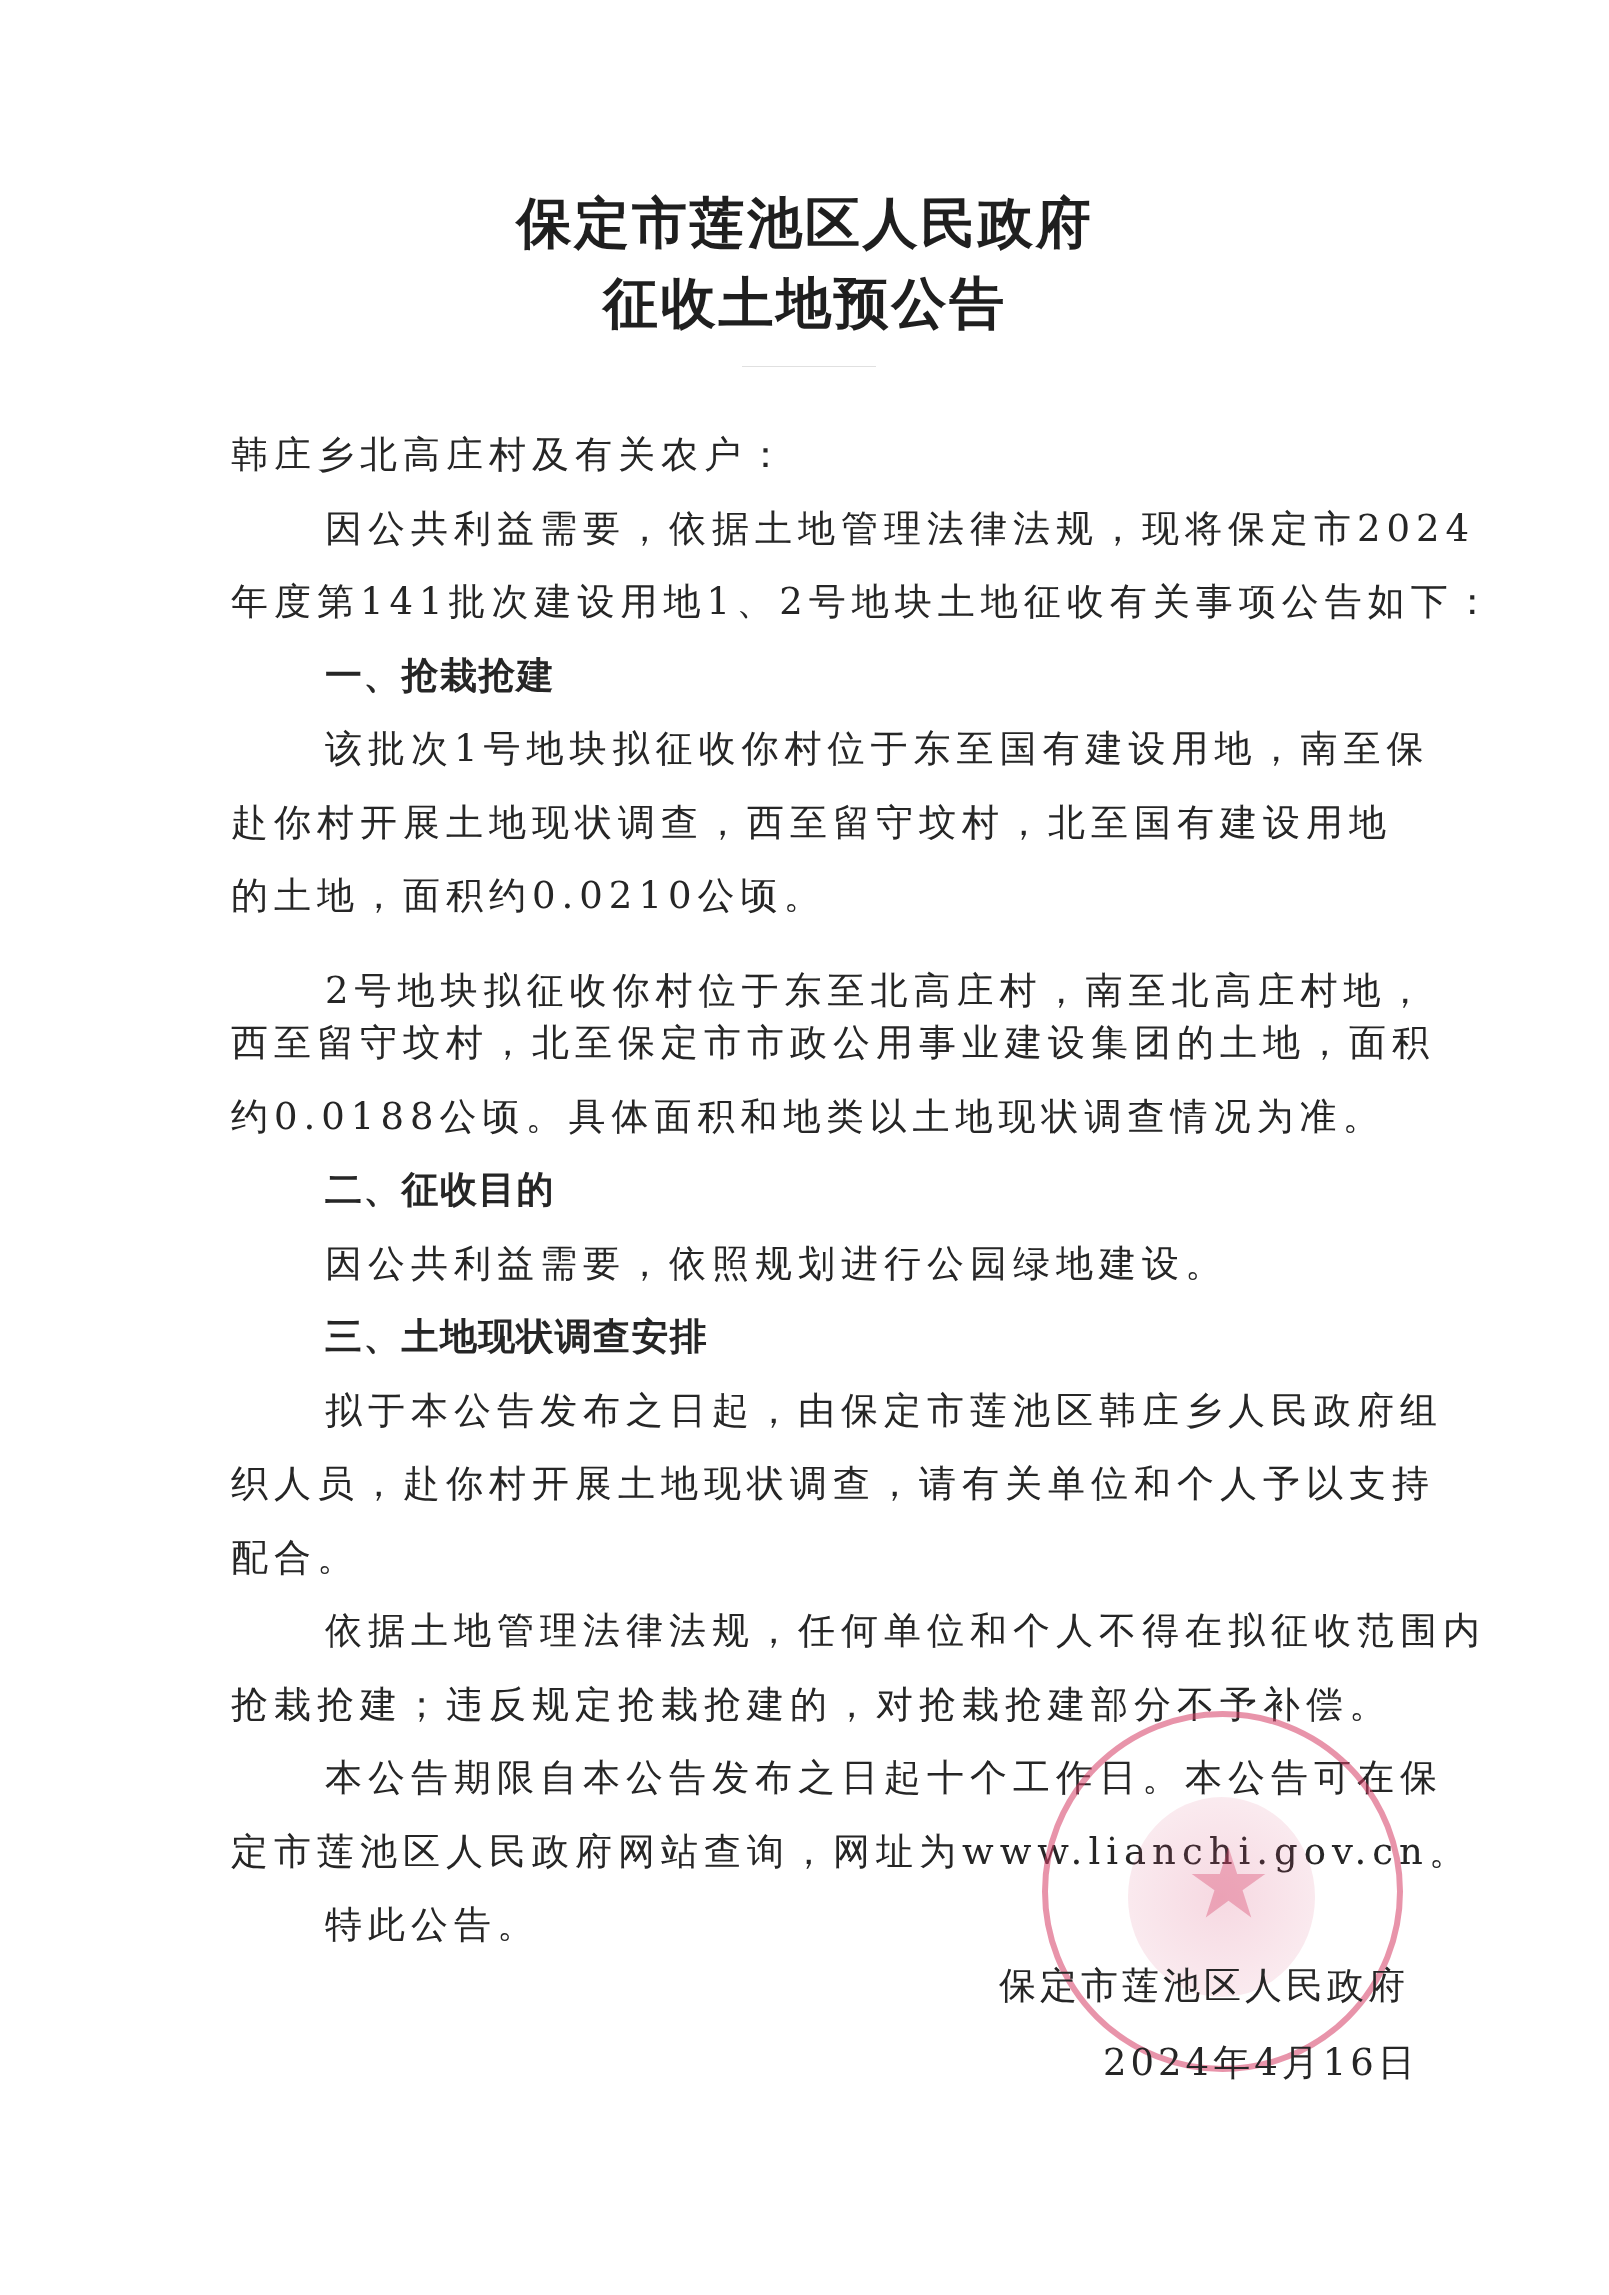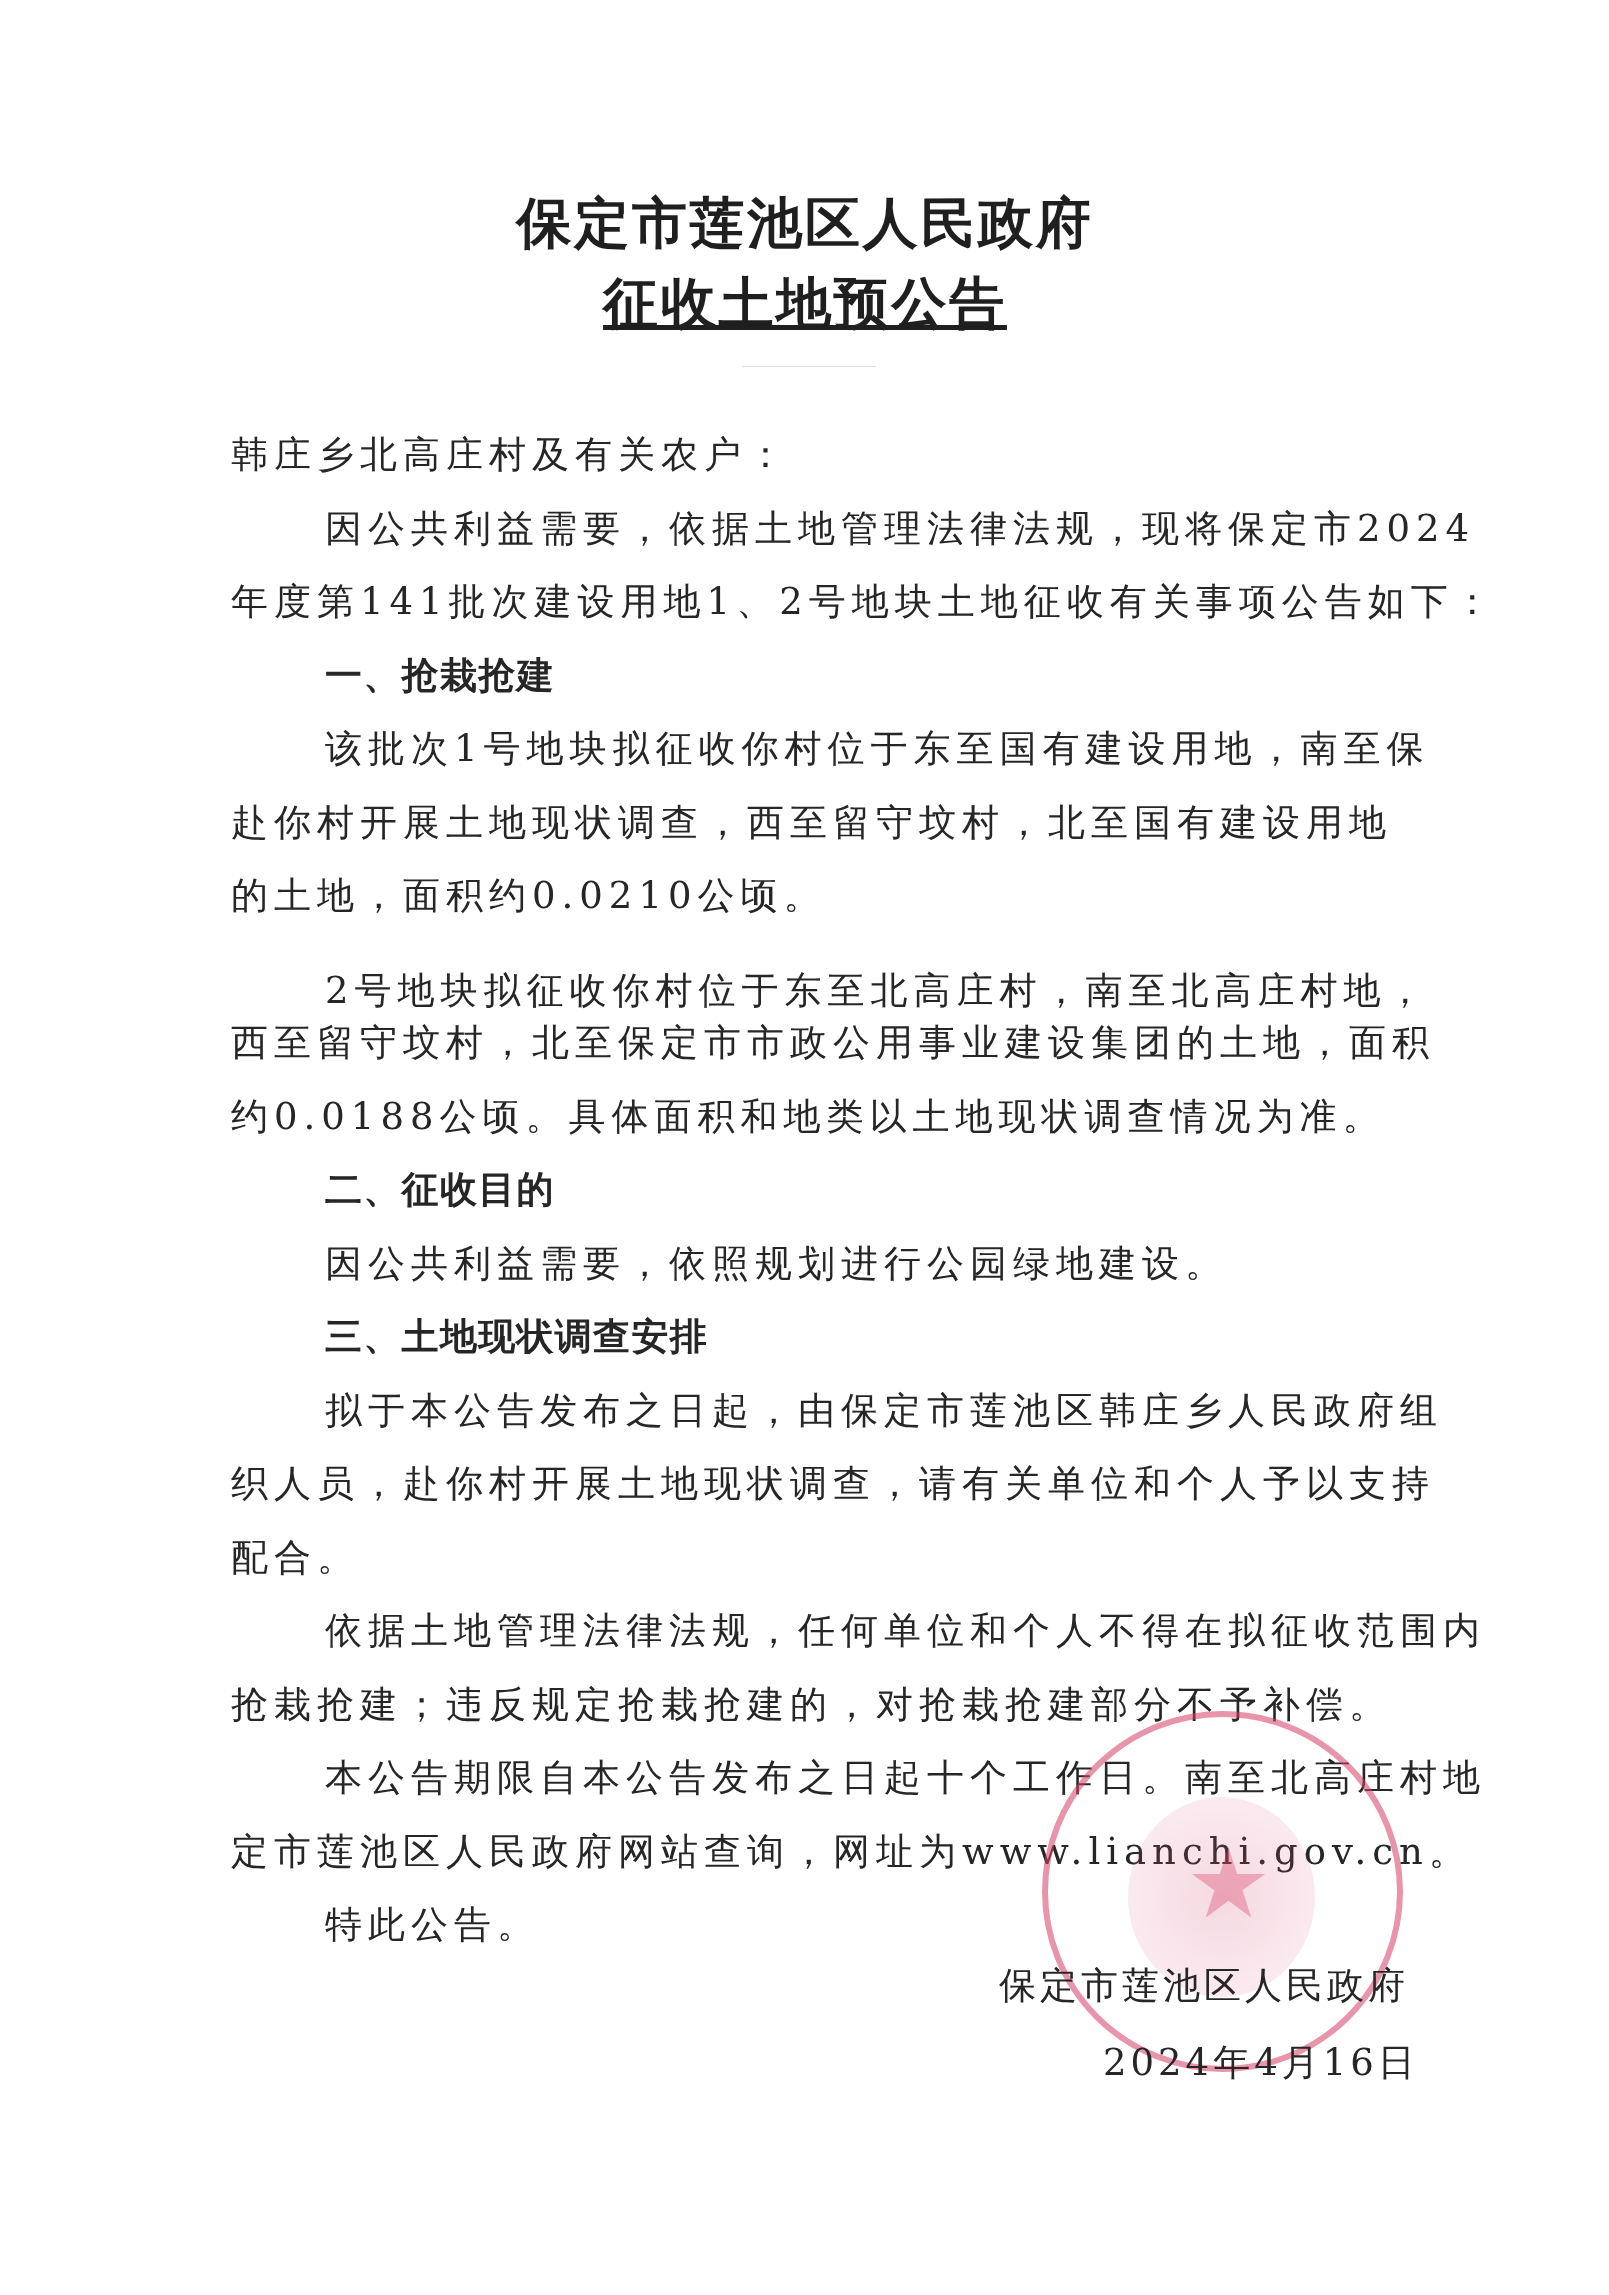--- a/index.html
+++ b/index.html
@@ -2,21 +2,21 @@
 <html style="font-size:10.7px"><head>
 <meta charset="utf-8">
 <style>
   html, body { margin: 0; padding: 0; background: #ffffff; }
   body { width: 1610px; height: 2295px; position: relative; overflow: hidden;
          font-family: "DejaVu Serif", "Liberation Serif", serif; color: #262626; }
   .title { position: absolute; left: 0; width: 1610px; text-align: center;
            font-family: "DejaVu Sans", sans-serif; font-weight: bold; font-size: 55px;
            letter-spacing: 2.7px; color: #1f1f1f; }
   .title.l1 { top: 187px; }
-  .title.l2 { top: 267px; text-decoration: underline; }
+  .title.l2 { top: 267px; }
   .faint-rule { position: absolute; top: 366px; left: 742px; width: 134px; height: 1.3px;
                 background: #e0e0e0; }
   .line { position: absolute; left: 207px; width: 1230px; font-size: 37px;
           white-space: nowrap; letter-spacing: 6px; line-height: 47px; margin-left: 24px; }
   .ind { left: 301px; width: 1136px; }
   .heading { font-family: "DejaVu Sans", sans-serif; font-weight: bold; letter-spacing: 1.3px; }
   .sig { position: absolute; font-size: 37px; white-space: nowrap; letter-spacing: 4px; z-index: 2; }
   .stamp { position: absolute; left: 1042px; top: 1711px; width: 361px; height: 361px;
            border-radius: 50%; border: 6.7px solid rgba(214, 60, 100, 0.55);
            box-sizing: border-box; z-index: 1; }
@@ -50,21 +50,21 @@
   <div class="line ind" style="top:1240px">因公共利益需要，依照规划进行公园绿地建设。</div>
 
   <div class="line ind heading" style="top:1313px">三、土地现状调查安排</div>
   <div class="line ind" style="top:1387px">拟于本公告发布之日起，由保定市莲池区韩庄乡人民政府组</div>
   <div class="line" style="top:1460px">织人员，赴你村开展土地现状调查，请有关单位和个人予以支持</div>
   <div class="line" style="top:1534px">配合。</div>
 
   <div class="line ind" style="top:1607px">依据土地管理法律法规，任何单位和个人不得在拟征收范围内</div>
   <div class="line" style="top:1681px">抢栽抢建；违反规定抢栽抢建的，对抢栽抢建部分不予补偿。</div>
 
-  <div class="line ind" style="top:1754px">本公告期限自本公告发布之日起十个工作日。南至北高庄村地</div>
+  <div class="line ind" style="top:1754px">本公告期限自本公告发布之日起十个工作日。本公告可在保</div>
   <div class="line" style="top:1828px">定市莲池区人民政府网站查询，网址为www.lianchi.gov.cn。</div>
 
   <div class="line ind" style="top:1901px">特此公告。</div>
 
   <div class="stamp">
     <div class="inner"></div>
     <svg width="361" height="361" viewBox="0 0 540 540">
       <polygon points="270,195 283,235 325,235 291,259 304,300 270,275 236,300 249,259 215,235 257,235" fill="rgba(214,60,100,0.35)"></polygon>
     </svg>
   </div>

